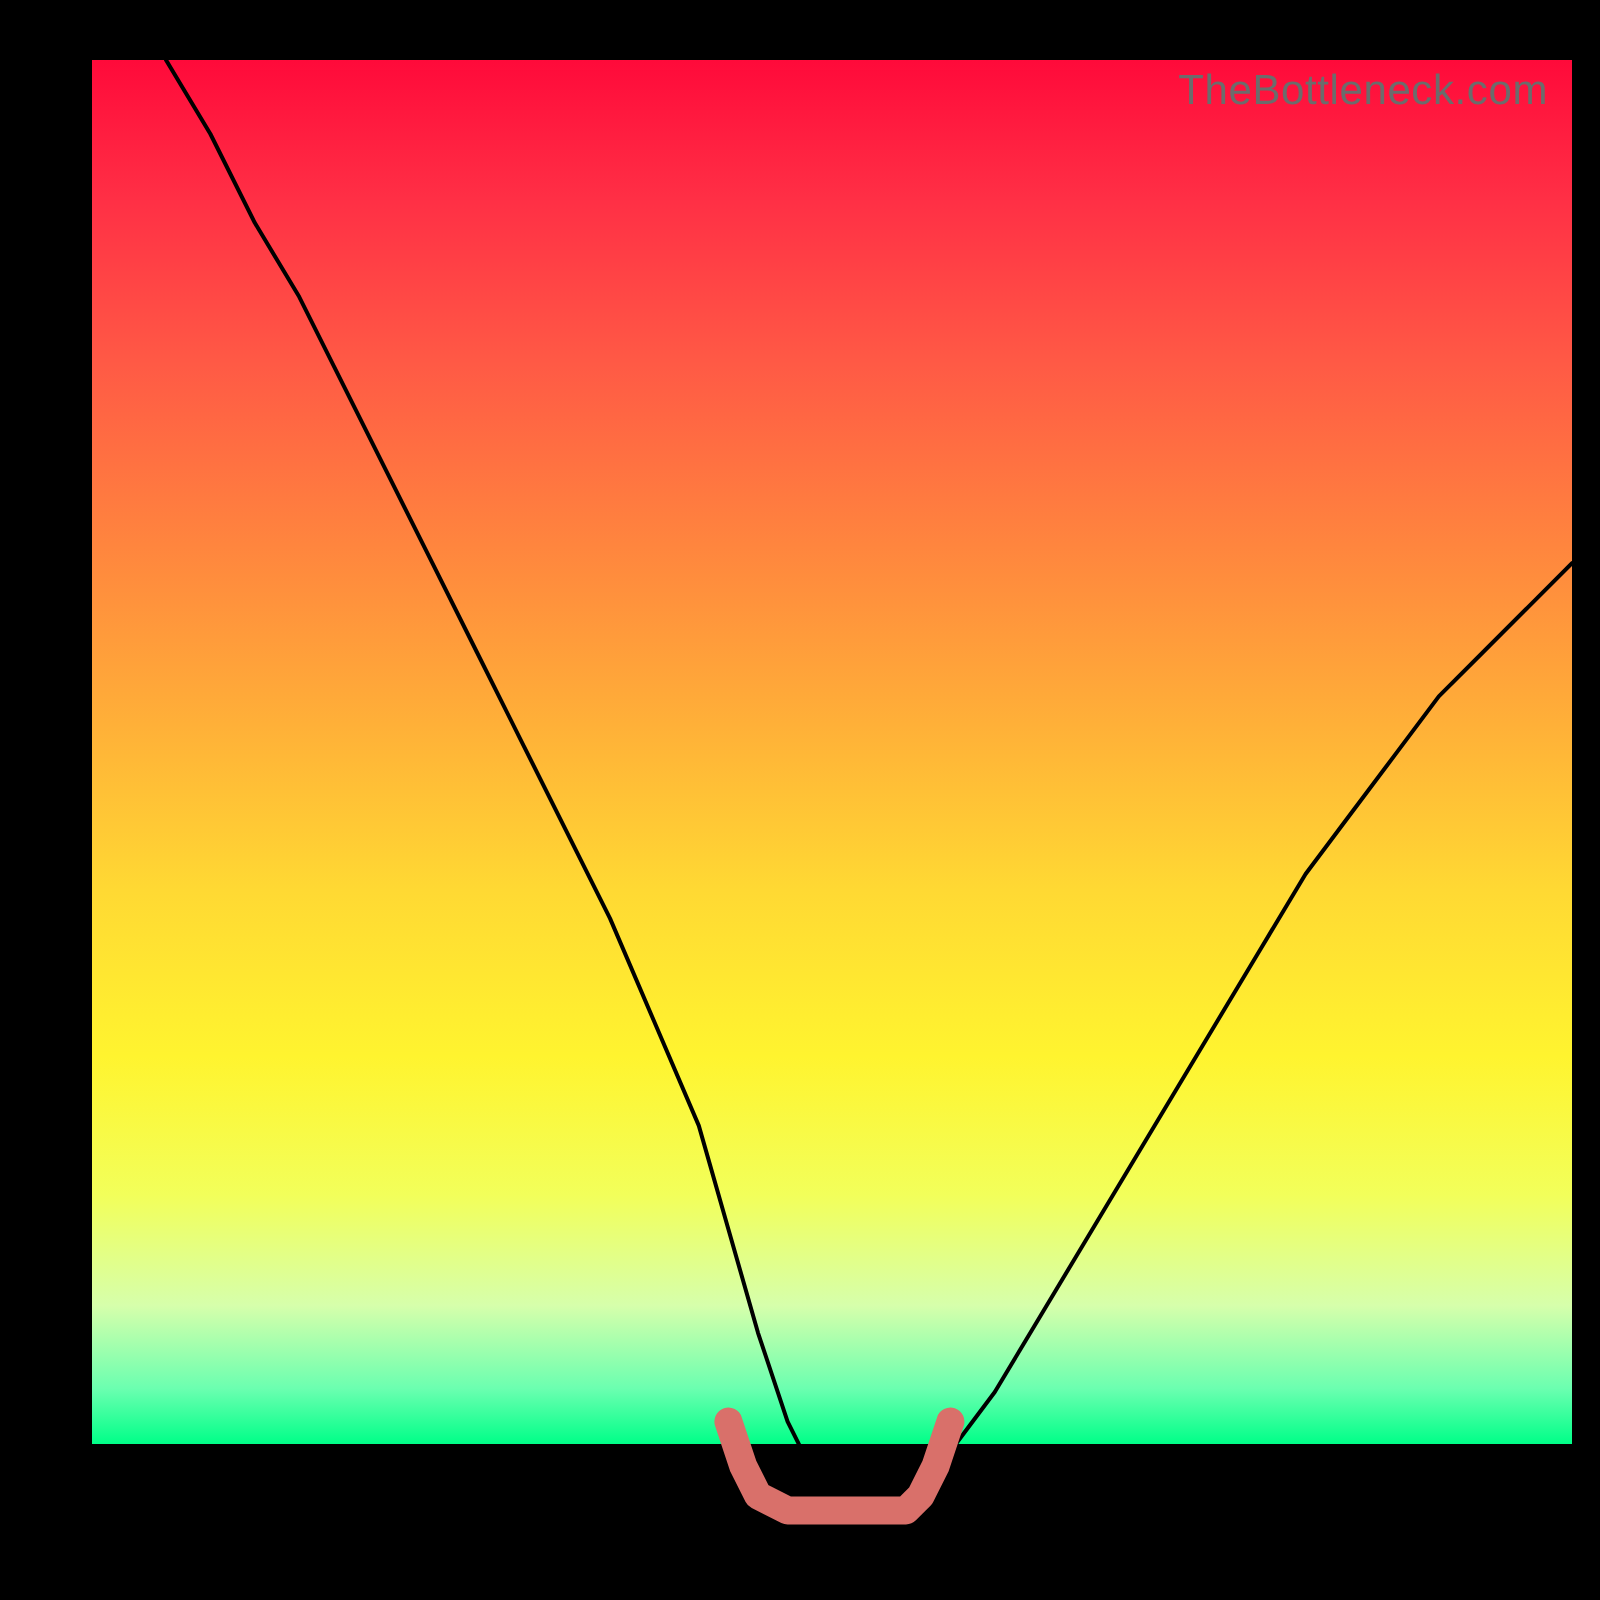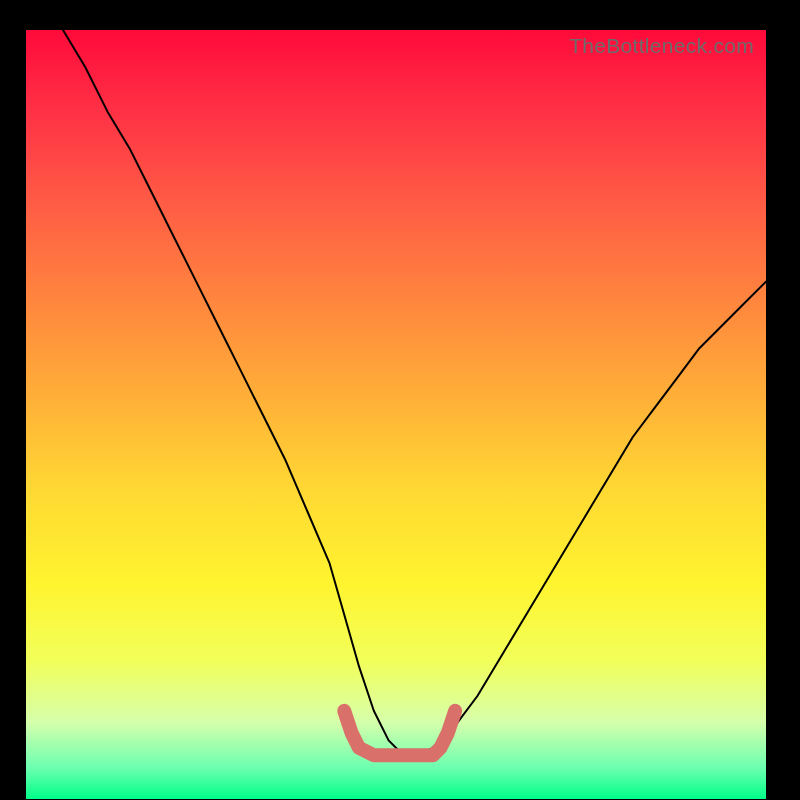--- a/index.html
+++ b/index.html
@@ -12,24 +12,24 @@
     font-family: Arial, Helvetica, sans-serif;
   }
   .frame {
     position: relative;
     width: 800px;
     height: 800px;
     background: #000;
   }
   .plot {
     position: absolute;
-    left: 26px;
+    left: 46px;
     top: 30px;
     width: 740px;
-    height: 769px;
+    height: 692px;
     background: linear-gradient(to bottom,
       #ff0a3a 0%,
       #ff2f45 10%,
       #ff5a45 22%,
       #ff853e 35%,
       #ffb038 48%,
       #ffd933 60%,
       #fff42f 72%,
       #f2ff5a 82%,
       #d6ffab 90%,

